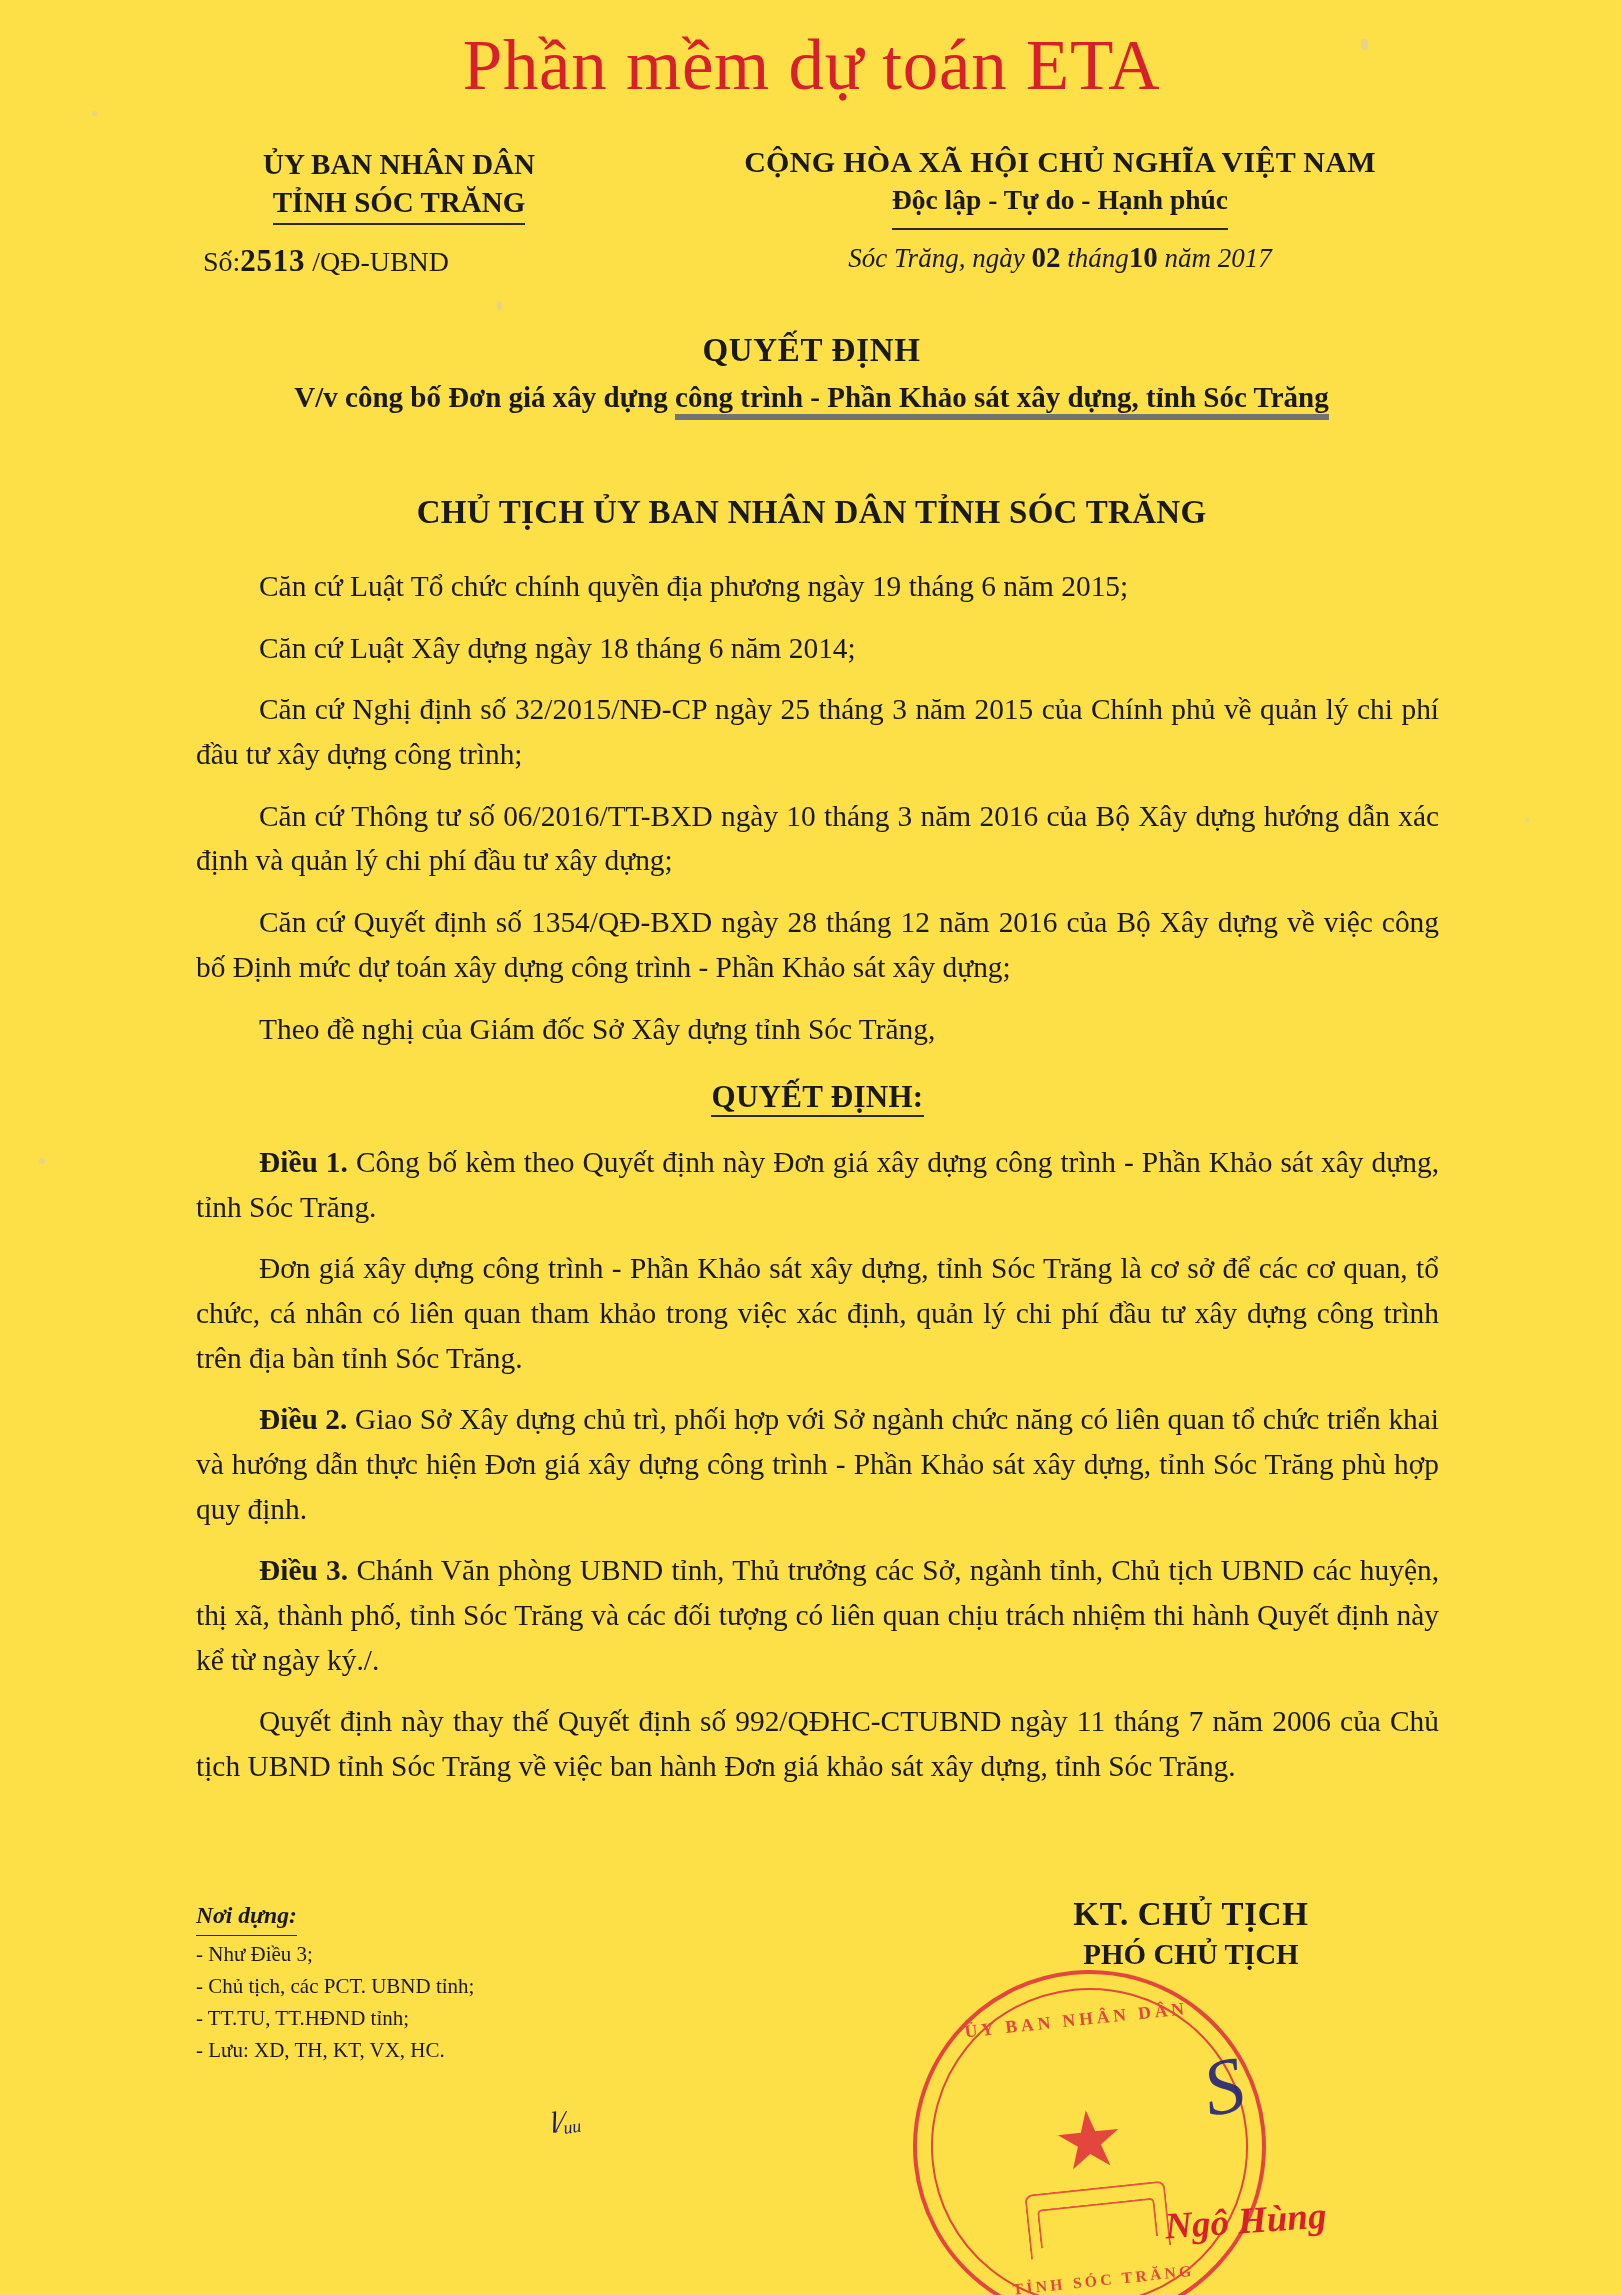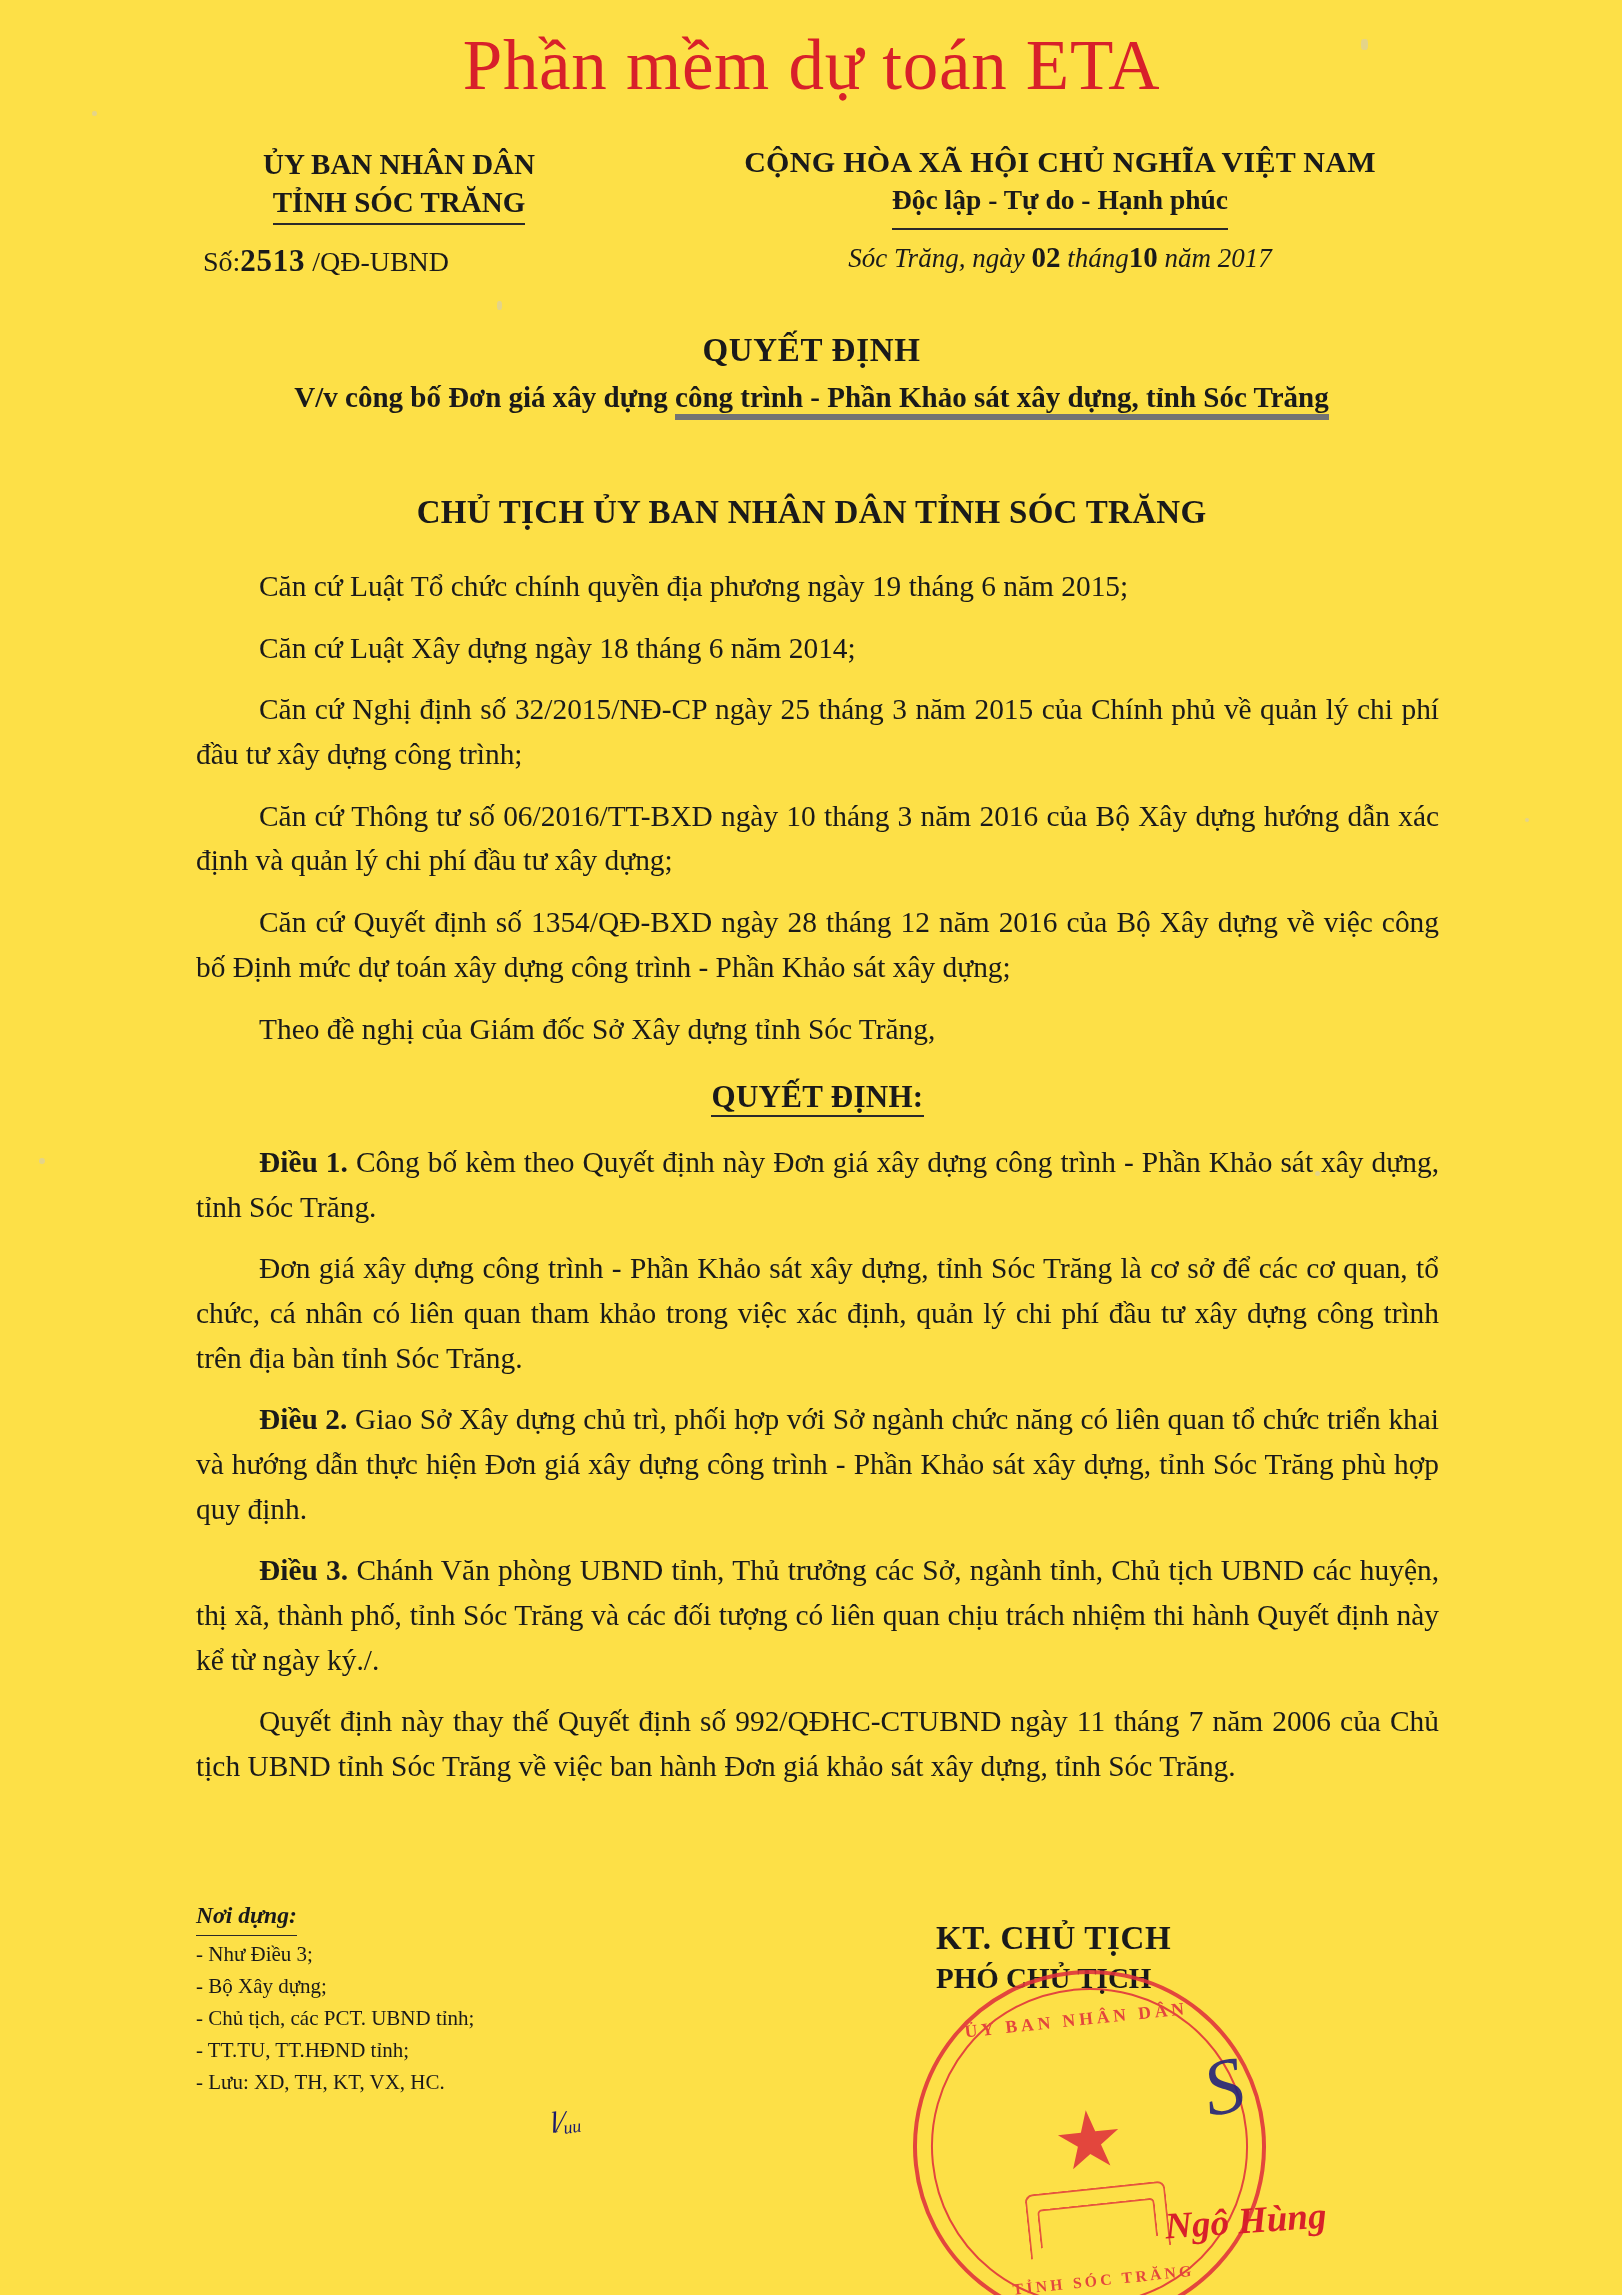--- a/index.html
+++ b/index.html
@@ -176,21 +176,21 @@
     list-style: none;
     margin: 0;
     padding: 0;
   }
   .noi-nhan li { white-space: nowrap; }
   .sign-block {
     position: absolute;
     left: 936px;
     top: 1896px;
     width: 510px;
-    margin-top: 24px;
+    text-align: center;
   }
   .sign-block .s1 {
     font-weight: bold;
     font-size: 33px;
     letter-spacing: 0.7px;
   }
   .sign-block .s2 {
     font-weight: bold;
     font-size: 29px;
     margin-top: 5.2px;
@@ -350,21 +350,20 @@
     <p><span>Đơn giá xây dựng công trình - Phần Khảo sát xây dựng, tỉnh Sóc Trăng là cơ sở để các cơ quan, tổ chức, cá nhân có liên quan tham khảo trong việc xác định, quản lý chi phí đầu tư xây dựng công trình trên địa bàn tỉnh Sóc Trăng.</span></p>
     <p><b class="dieu">Điều 2.</b><span> Giao Sở Xây dựng chủ trì, phối hợp với Sở ngành chức năng có liên quan tổ chức triển khai và hướng dẫn thực hiện Đơn giá xây dựng công trình - Phần Khảo sát xây dựng, tỉnh Sóc Trăng phù hợp quy định.</span></p>
     <p><b class="dieu">Điều 3.</b><span> Chánh Văn phòng UBND tỉnh, Thủ trưởng các Sở, ngành tỉnh, Chủ tịch UBND các huyện, thị xã, thành phố, tỉnh Sóc Trăng và các đối tượng có liên quan chịu trách nhiệm thi hành Quyết định này kể từ ngày ký./.</span></p>
     <p><span>Quyết định này thay thế Quyết định số 992/QĐHC-CTUBND ngày 11 tháng 7 năm 2006 của Chủ tịch UBND tỉnh Sóc Trăng về việc ban hành Đơn giá khảo sát xây dựng, tỉnh Sóc Trăng.</span></p>
   </div>
 
   <div class="noi-nhan">
     <div class="nn-title">Nơi dựng:</div>
     <ul>
       <li>- Như Điều 3;</li>
-      <li>- Bộ Xây dựng;</li>
       <li>- Chủ tịch, các PCT. UBND tỉnh;</li>
       <li>- TT.TU, TT.HĐND tỉnh;</li>
       <li>- Lưu: XD, TH, KT, VX, HC.</li>
     </ul>
   </div>
 
   <div class="pen-mark pen-small">l⁄ᵤᵤ</div>
 
   <div class="sign-block">
     <div class="s1">KT. CHỦ TỊCH</div>

